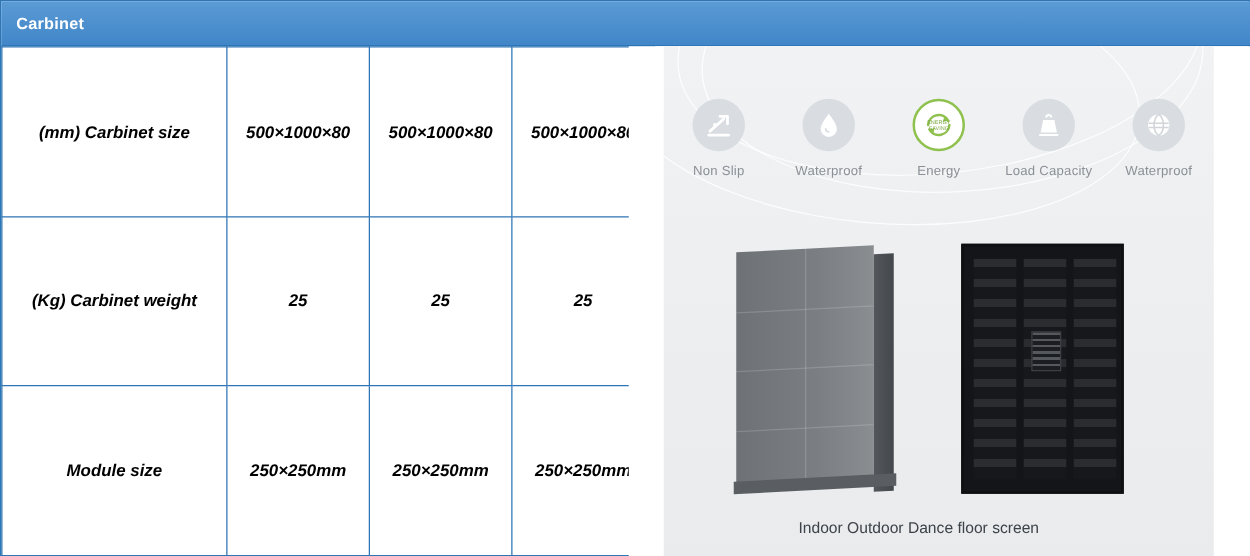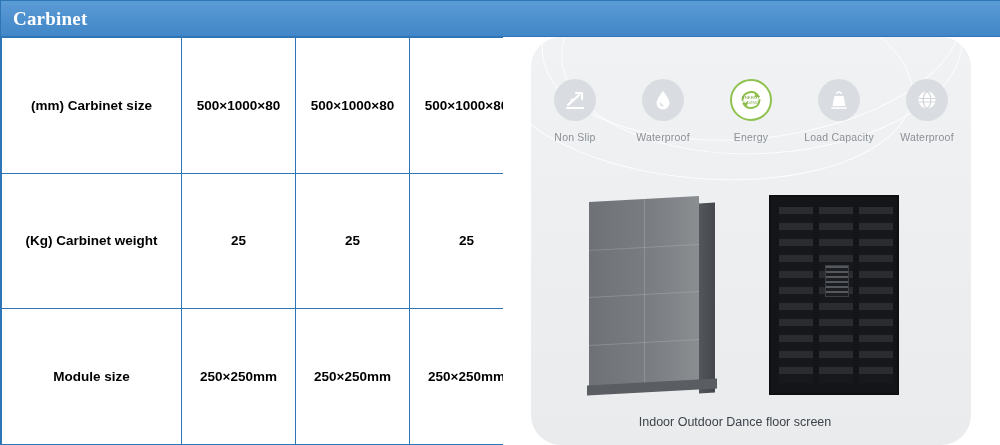--- a/index.html
+++ b/index.html
@@ -32,36 +32,36 @@
     height: 36px;
     background: #4a90d9;
     background: linear-gradient(to bottom, #5b9bd5 0%, #4186c8 100%);
     border-bottom: 1px solid #2e75b6;
     box-sizing: border-box;
     display: flex;
     align-items: center;
   }
   .header-title {
     color: #ffffff;
-    font-size: 19px;
+    font-size: 13px;
     font-weight: bold;
     padding-left: 12px;
     letter-spacing: 0.2px;
-    font-family: Liberation Serif, serif;
   }
 
   
   .spec-table {
     position: absolute;
     left: 0;
     top: 36px;
     width: 502px;
     height: 408px;
     border-collapse: collapse;
     table-layout: fixed;
+    font-style: italic;
   }
   .spec-table td {
     border: 1px solid #2e75b6;
     text-align: center;
     vertical-align: middle;
     font-size: 13.5px;
     font-weight: bold;
     color: #000000;
     padding: 0 2px;
   }
@@ -86,21 +86,20 @@
     box-sizing: border-box;
   }
   .panel-inner {
     position: absolute;
     left: 28px;
     top: 0px;
     width: 440px;
     height: 408px;
     background: linear-gradient(to bottom, #f1f2f4 0%, #eceef0 55%, #e9ebed 100%);
     overflow: hidden;
-    border-radius: 30px;
   }
   
   .swoosh {
     position: absolute;
     border: 1px solid rgba(255,255,255,0.85);
     border-radius: 50%;
     pointer-events: none;
   }
   .swoosh.s1 { left: 10px;  top: -110px; width: 420px; height: 210px; transform: rotate(-6deg); }
   .swoosh.s2 { left: 30px;  top: -95px;  width: 400px; height: 210px; transform: rotate(-3deg); }

